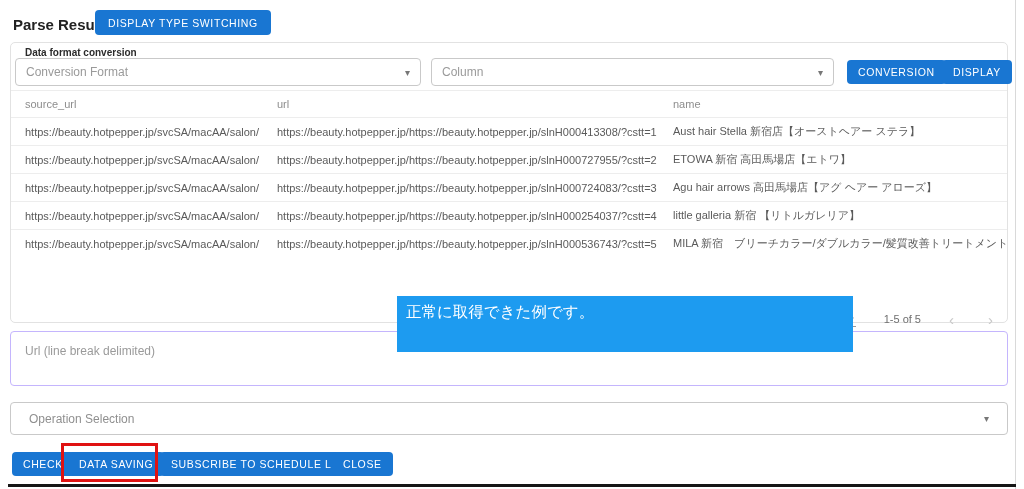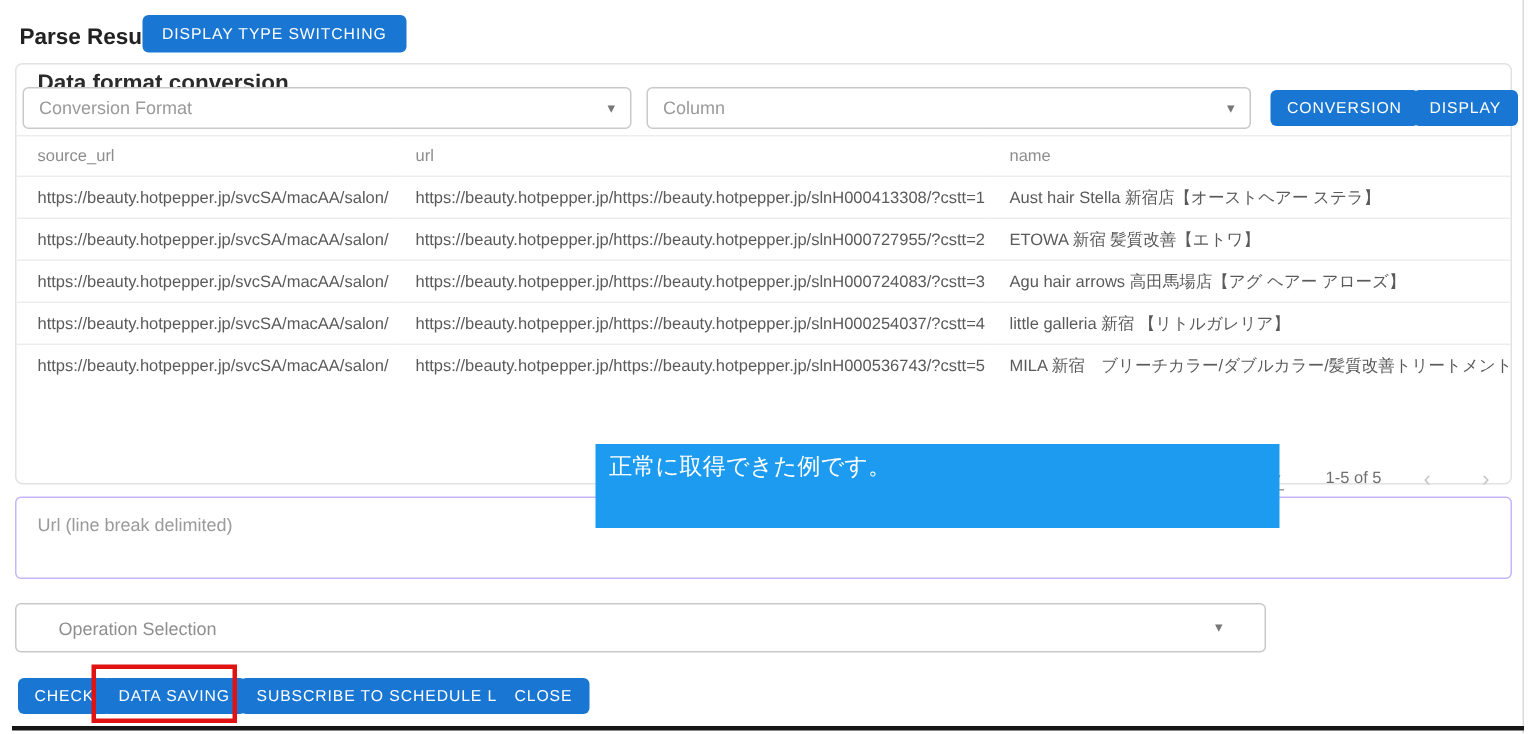--- a/index.html
+++ b/index.html
@@ -36,21 +36,21 @@
     position: absolute; left: 95px; top: 10px; height: 25px; padding: 0 13px;
   }
 
   
   .main-panel {
     position: absolute; left: 10px; top: 42px; width: 998px; height: 281px;
     border: 1px solid #e2e2e2; border-radius: 5px; background: #fff;
   }
   .panel-label {
     position: absolute; left: 14px; top: 4px;
-    font-size: 15px; font-weight: bold; color: #2b2b2b;
+    font-size: 10px; font-weight: bold; color: #2b2b2b;
   }
   .select-box {
     position: absolute; height: 28px; border: 1px solid #c9c9c9; border-radius: 4px;
     display: flex; align-items: center; padding: 0 10px; background: #fff;
   }
   .select-box .ph { font-size: 12px; color: #9a9a9a; flex: 1; overflow: hidden; white-space: nowrap; }
   .select-box .caret { font-size: 10px; color: #777; margin-left: 8px; }
   .sel-format { left: 4px; top: 15px; width: 406px; }
   .sel-column { left: 420px; top: 15px; width: 403px; }
   .btn-conversion { position: absolute; left: 836px; top: 17px; height: 24px; padding: 0 11px; }
@@ -97,23 +97,23 @@
   
   .url-textarea {
     position: absolute; left: 10px; top: 331px; width: 998px; height: 55px;
     border: 1px solid #c4b5fd; border-radius: 4px; background: #fff;
     padding: 9px 14px;
   }
   .url-textarea .ph { font-size: 12px; color: #9a9a9a; }
 
   
   .operation-select {
-    position: absolute; left: 10px; top: 402px; width: 834px; height: 33px;
+    position: absolute; left: 10px; top: 402px; width: 998px; height: 33px;
     border: 1px solid #c9c9c9; border-radius: 4px; background: #fff;
-    display: flex; align-items: center; padding: 0 28px;
+    display: flex; align-items: center; padding: 0 18px;
   }
   .operation-select .ph { font-size: 12px; color: #8f8f8f; flex: 1; }
   .operation-select .caret { font-size: 10px; color: #777; }
 
   
   .btn-check     { position: absolute; left: 12px;  top: 452px; height: 24px; padding: 0 11px; }
   .btn-datasave  { position: absolute; left: 68px;  top: 452px; height: 24px; padding: 0 11px; }
   .btn-subscribe { position: absolute; left: 160px; top: 452px; height: 24px; padding: 0 11px; }
   .btn-close     { position: absolute; left: 332px; top: 452px; height: 24px; padding: 0 11px; }
   .red-highlight {
@@ -151,21 +151,21 @@
     </thead>
     <tbody>
       <tr>
         <td>https://beauty.hotpepper.jp/svcSA/macAA/salon/</td>
         <td>https://beauty.hotpepper.jp/https://beauty.hotpepper.jp/slnH000413308/?cstt=1</td>
         <td>Aust hair Stella 新宿店【オーストヘアー ステラ】</td>
       </tr>
       <tr>
         <td>https://beauty.hotpepper.jp/svcSA/macAA/salon/</td>
         <td>https://beauty.hotpepper.jp/https://beauty.hotpepper.jp/slnH000727955/?cstt=2</td>
-        <td>ETOWA 新宿 髪質改善【エトワ】</td>
+        <td>ETOWA 新宿 高田馬場店【エトワ】</td>
       </tr>
       <tr>
         <td>https://beauty.hotpepper.jp/svcSA/macAA/salon/</td>
         <td>https://beauty.hotpepper.jp/https://beauty.hotpepper.jp/slnH000724083/?cstt=3</td>
         <td>Agu hair arrows 高田馬場店【アグ ヘアー アローズ】</td>
       </tr>
       <tr>
         <td>https://beauty.hotpepper.jp/svcSA/macAA/salon/</td>
         <td>https://beauty.hotpepper.jp/https://beauty.hotpepper.jp/slnH000254037/?cstt=4</td>
         <td>little galleria 新宿 【リトルガレリア】</td>

